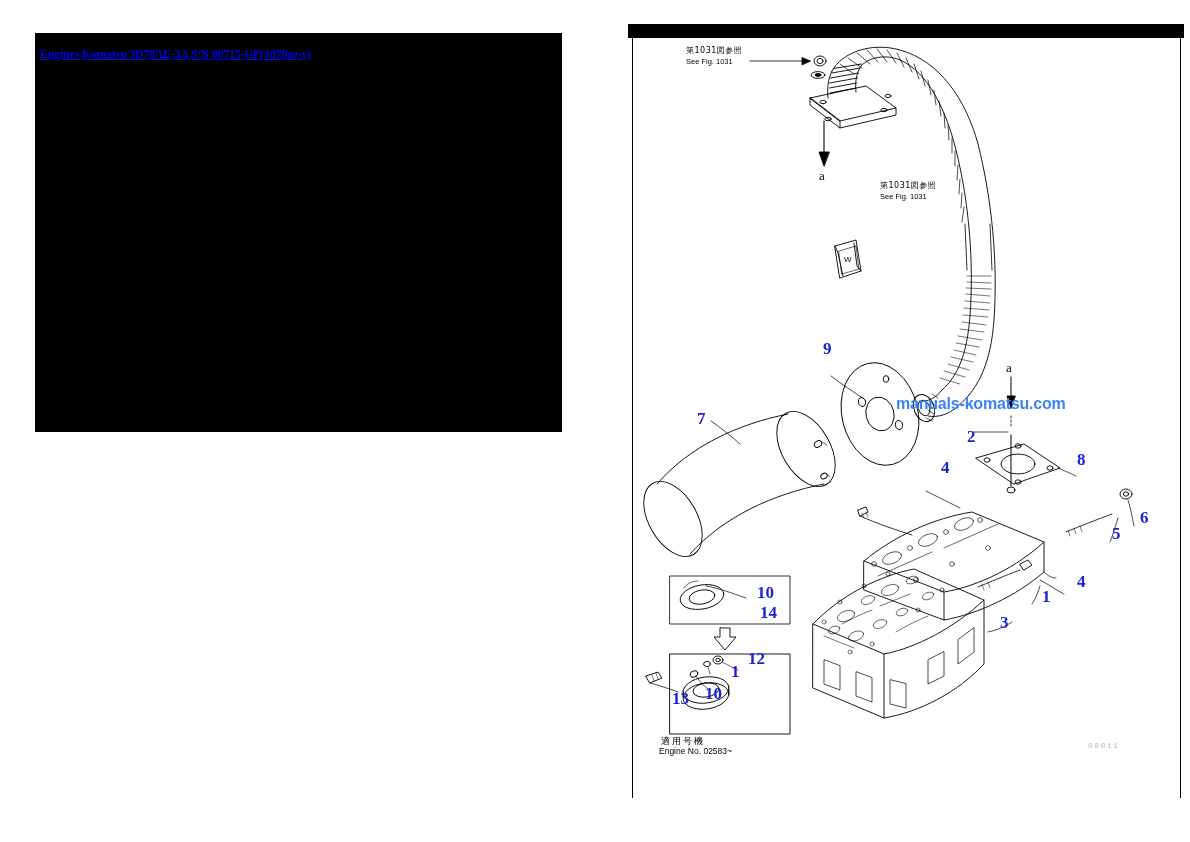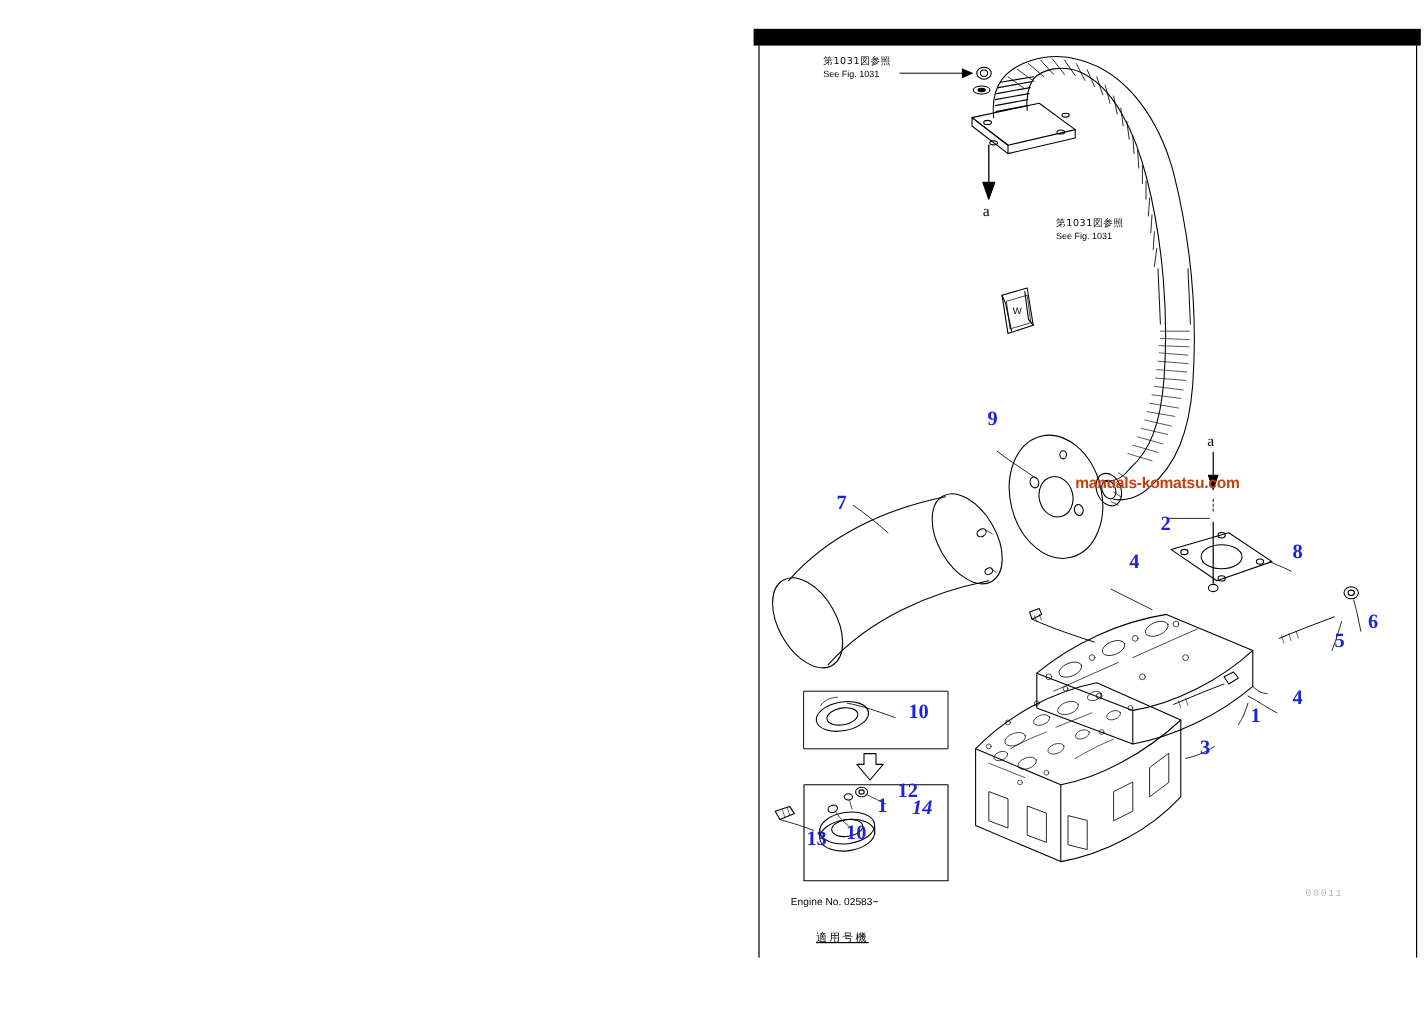--- a/index.html
+++ b/index.html
@@ -114,23 +114,23 @@
   }
   .marker-w {
     position: absolute;
     color: #000000;
     font-family: "Liberation Sans", sans-serif;
     font-size: 8px;
     white-space: nowrap;
   }
   .watermark {
     position: absolute;
-    color: #c2410c;
+    color: #3b82f6;
     font-family: "Liberation Sans", sans-serif;
-    font-size: 13px;
+    font-size: 16px;
     font-weight: bold;
     white-space: nowrap;
     letter-spacing: -0.2px;
   }
   .corner-code {
     position: absolute;
     color: #b8b8b8;
     font-family: "Liberation Mono", monospace;
     font-size: 8px;
     letter-spacing: 1.5px;
@@ -140,20 +140,23 @@
     position: absolute;
     white-space: pre;
     color: #000000;
   }
 </style>
 </head>
 <body>
 
 <div class="page">
 
+  <div class="left-panel">
+    <a class="doc-link">Engines Komatsu 3D78AE-3A S/N 00715-UP(3d78ae-r)</a>
+  </div>
 
   <div class="diagram-panel">
 
     <div class="diagram-topbar"></div>
     <div class="frame-left"></div>
     <div class="frame-right"></div>
 
     <svg class="diagram-svg" width="556" height="775" viewBox="0 0 556 775">
       <g fill="none" stroke="#000000" stroke-width="0.9" stroke-linejoin="round" stroke-linecap="round">
 
@@ -365,21 +368,21 @@
 
     <div class="anno anno-jp" style="left:252px; top:157px;">第1031図参照</div>
     <div class="anno" style="left:252px; top:168px;">See Fig. 1031</div>
 
     <div class="marker-a" style="left:191px; top:144px;">a</div>
 
     <div class="marker-a" style="left:378px; top:336px;">a</div>
 
     <div class="marker-w" style="left:216px; top:231px;">W</div>
 
-    <div class="note-line anno-jp" style="left:33px; top:751px; font-size:9px; letter-spacing:2px; text-decoration:underline;margin-left:19px;">適用号機</div>
+    <div class="note-line anno-jp" style="left:33px; top:711px; font-size:9px; letter-spacing:2px; ">適用号機</div>
     <div class="note-line" style="left:31px; top:722px; font-family:'Liberation Sans',sans-serif; font-size:8.5px;">Engine No. 02583~</div>
 
     <div class="watermark" style="left:268px; top:371px;">manuals-komatsu.com</div>
 
     <div class="corner-code" style="left:460px; top:700px;margin-top:17px;">00011</div>
   </div>
 
   <div class="callout" style="left:1042px; top:588px;">1</div>
   <div class="callout" style="left:967px;  top:428px;">2</div>
   <div class="callout" style="left:1000px; top:614px;">3</div>
@@ -388,15 +391,15 @@
   <div class="callout" style="left:1112px; top:525px;">5</div>
   <div class="callout" style="left:1140px; top:509px;">6</div>
   <div class="callout" style="left:697px;  top:410px;">7</div>
   <div class="callout" style="left:1077px; top:451px;">8</div>
   <div class="callout" style="left:823px;  top:340px;">9</div>
   <div class="callout" style="left:757px;  top:584px;">10</div>
   <div class="callout" style="left:705px;  top:685px;">10</div>
   <div class="callout" style="left:731px;  top:663px;">1</div>
   <div class="callout" style="left:748px;  top:650px;">12</div>
   <div class="callout" style="left:672px;  top:690px;">13</div>
-  <div class="callout" style="left:760px;  top:664px;font-style:italic;">14</div>
+  <div class="callout" style="left:760px;  top:604px;">14</div>
 
 </div>
 
 </body></html>

